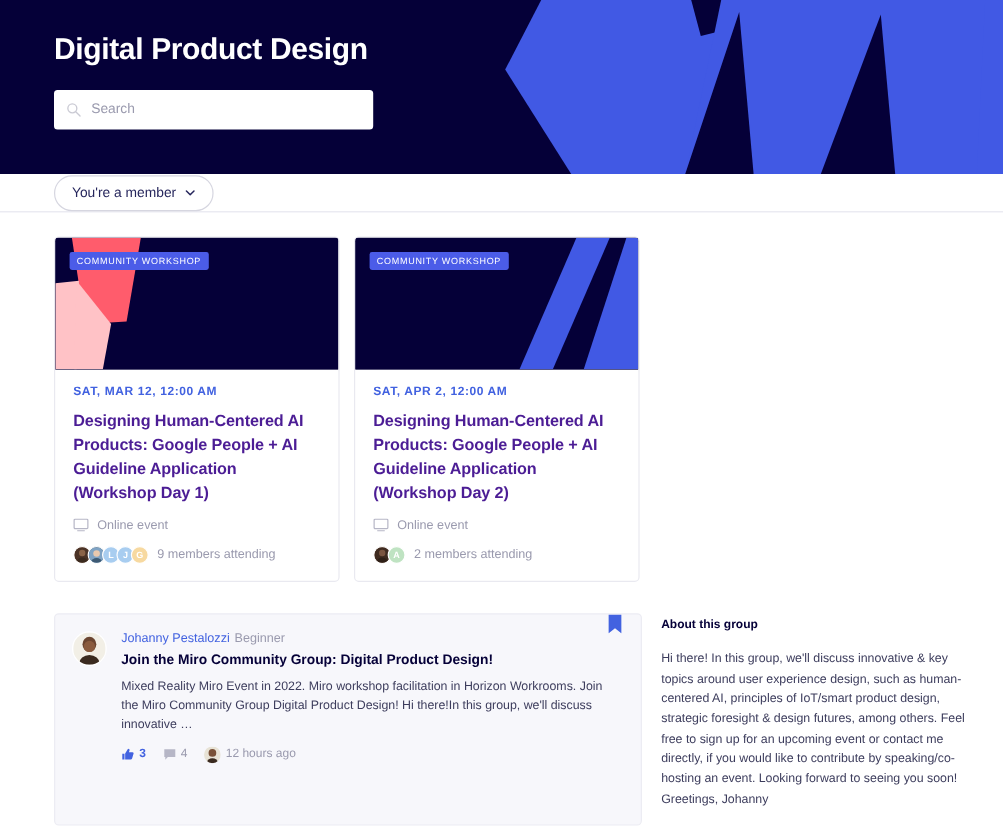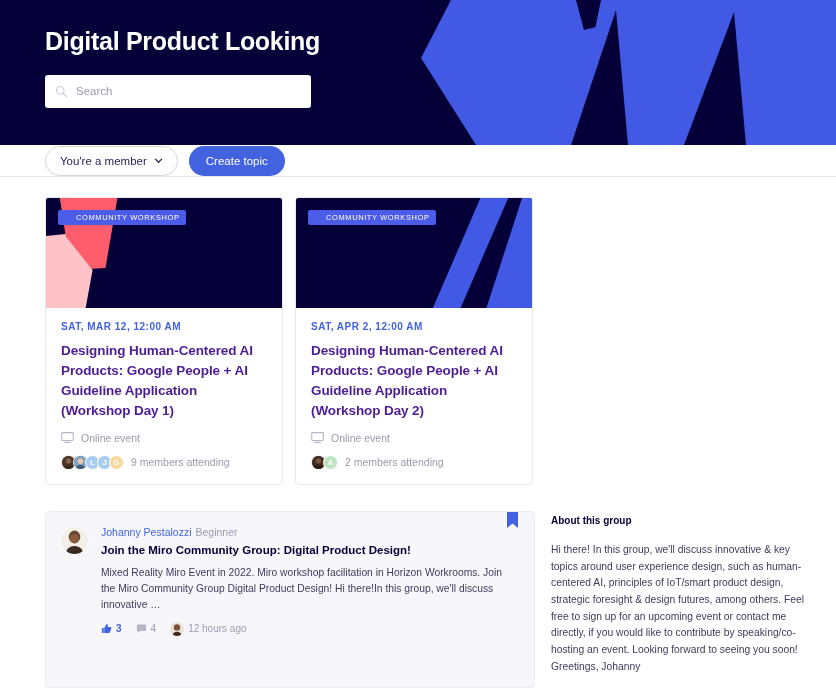--- a/index.html
+++ b/index.html
@@ -104,21 +104,21 @@
     background: #050038;
     overflow: hidden;
   }
   .ecard-cover svg { position: absolute; inset: 0; width: 100%; height: 100%; }
   .tag {
     position: absolute; top: 12px; left: 12px; z-index: 4;
     background: #4b5ce8;
     color: #fff;
     font-size: 7.5px;
     letter-spacing: .6px;
-    padding: 3px 6px 3px 18px;
+    padding: 3px 6px 3px 6px;
     border-radius: 2px;
     font-weight: 500;
   }
   .ecard-body { padding: 13px 15px 14px 15px; }
   .ecard-date {
     color: #4262e0;
     font-size: 10px;
     font-weight: 700;
     letter-spacing: .5px;
     margin-bottom: 9px;
@@ -228,39 +228,38 @@
 <div class="hero">
   <svg class="hero-art" viewBox="0 0 420 145" preserveAspectRatio="none">
     <polygon points="35,0 180,0 180,145 60,145 5,58" fill="#4159e4"></polygon>
     <polygon points="160,0 185,0 200,22 168,30" fill="#050038"></polygon>
     <polygon points="185,0 420,0 420,145 155,145" fill="#4159e4"></polygon>
     <polygon points="200,10 212,145 155,145" fill="#050038"></polygon>
     <polygon points="318,12 330,145 268,145" fill="#050038"></polygon>
     <polygon points="405,0 420,0 420,145 398,145" fill="#4159e4"></polygon>
   </svg>
   <div class="hero-inner">
-    <div class="hero-title">Digital Product Looking</div>
+    <div class="hero-title">Digital Product Design</div>
     <div class="search-wrap">
       <svg class="search-icon" viewBox="0 0 16 16">
         <circle cx="6.5" cy="6.5" r="4.6" fill="none" stroke="#8b8ba0" stroke-width="1.4"></circle>
         <line x1="10" y1="10" x2="14.4" y2="14.4" stroke="#8b8ba0" stroke-width="1.4" stroke-linecap="round"></line>
       </svg>
       <input class="search-input" type="text" placeholder="Search" style="">
     </div>
   </div>
 </div>
 
 <div class="toolbar">
   <button class="btn-member">
     <span>You're a member</span>
     <svg class="chev" viewBox="0 0 10 10">
       <polyline points="1.5,3.5 5,7 8.5,3.5" fill="none" stroke="#26265c" stroke-width="1.4" stroke-linecap="round" stroke-linejoin="round"></polyline>
     </svg>
   </button>
-  <button class="btn-create">Create topic</button>
 </div>
 
 <div class="cards-row">
 
   <div class="ecard">
     <div class="ecard-cover">
       <svg viewBox="0 0 238 110" preserveAspectRatio="none">
         <rect width="238" height="110" fill="#050038"></rect>
         <polygon points="14,0 72,0 60,70 25,72" fill="#ff5c6c"></polygon>
         <polygon points="0,38 20,36 18,110 0,110" fill="#ffc2c6"></polygon>

